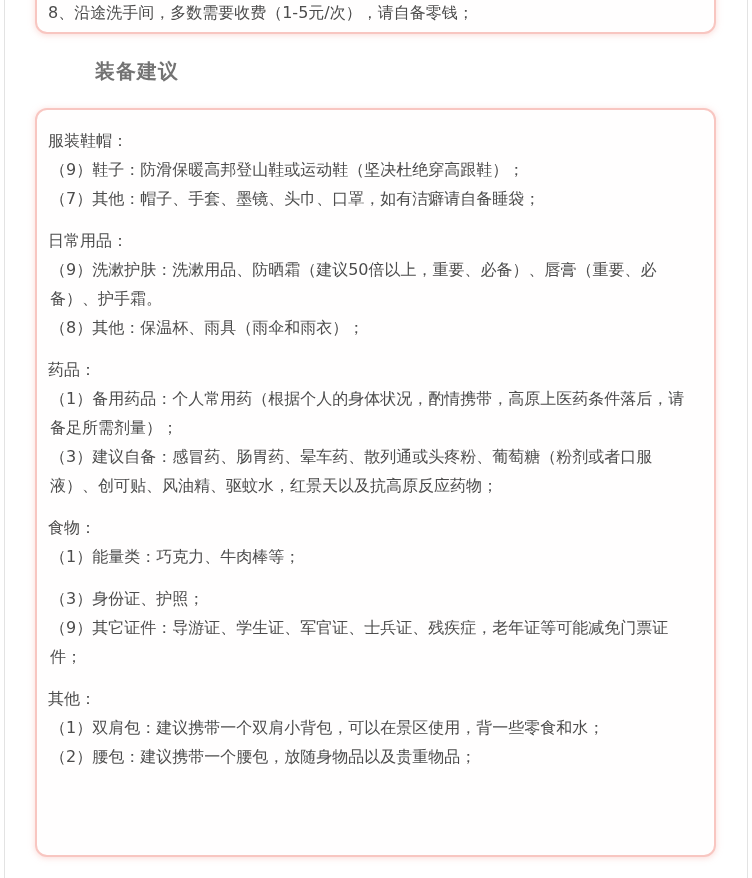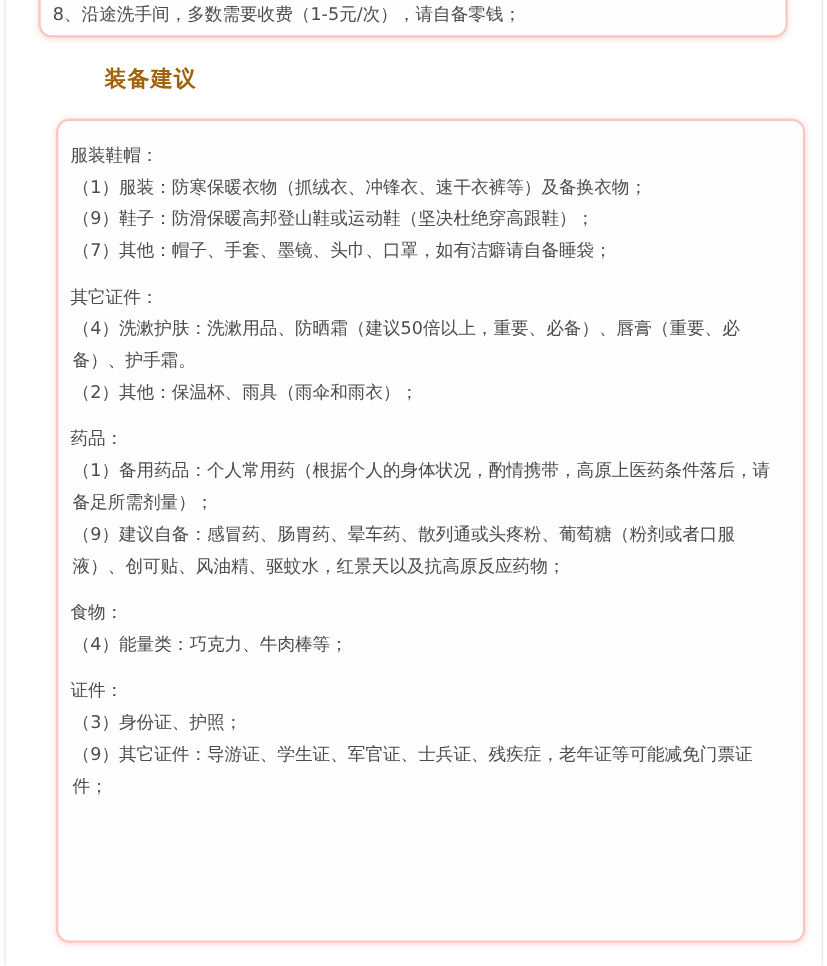--- a/index.html
+++ b/index.html
@@ -30,27 +30,26 @@
   .card-top {
     top: -30px; height: 64px;
     padding: 26px 14px 0 11px;
     overflow: hidden;
   }
   .heading {
     position: absolute; left: 90px; top: 58px;
     margin: 0;
     font-size: 20px; font-weight: bold;
     letter-spacing: 1px;
-    color: #a16207;
+    color: #737373;
   }
   .card-main {
     top: 108px; height: 749px;
     padding: 16px 14px 0 11px;
     overflow: hidden;
-    margin-left: 16px;
   }
   p { margin: 0; font-size: 16px; line-height: 29px; }
   .sec { margin: 0 0 13px 0; }
   .sec:last-child { margin-bottom: 0; }
   .sec .item { padding-left: 2px; }
 </style>
 </head>
 <body>
 
 <div class="page">
@@ -58,43 +57,46 @@
   <div class="card card-top">
     <p>8、沿途洗手间，多数需要收费（1-5元/次），请自备零钱；</p>
   </div>
 
   <h2 class="heading">装备建议</h2>
 
   <div class="card card-main">
 
     <div class="sec">
       <p class="title">服装鞋帽：</p>
-      <p class="item">（1）服装：防寒保暖衣物（抓绒衣、冲锋衣、速干衣裤等）及备换衣物；</p>
       <p class="item">（9）鞋子：防滑保暖高邦登山鞋或运动鞋（坚决杜绝穿高跟鞋）；</p>
       <p class="item">（7）其他：帽子、手套、墨镜、头巾、口罩，如有洁癖请自备睡袋；</p>
     </div>
 
     <div class="sec">
-      <p class="title">其它证件：</p>
-      <p class="item">（4）洗漱护肤：洗漱用品、防晒霜（建议50倍以上，重要、必备）、唇膏（重要、必备）、护手霜。</p>
-      <p class="item">（2）其他：保温杯、雨具（雨伞和雨衣）；</p>
+      <p class="title">日常用品：</p>
+      <p class="item">（9）洗漱护肤：洗漱用品、防晒霜（建议50倍以上，重要、必备）、唇膏（重要、必备）、护手霜。</p>
+      <p class="item">（8）其他：保温杯、雨具（雨伞和雨衣）；</p>
     </div>
 
     <div class="sec">
       <p class="title">药品：</p>
       <p class="item">（1）备用药品：个人常用药（根据个人的身体状况，酌情携带，高原上医药条件落后，请备足所需剂量）；</p>
-      <p class="item">（9）建议自备：感冒药、肠胃药、晕车药、散列通或头疼粉、葡萄糖（粉剂或者口服液）、创可贴、风油精、驱蚊水，红景天以及抗高原反应药物；</p>
+      <p class="item">（3）建议自备：感冒药、肠胃药、晕车药、散列通或头疼粉、葡萄糖（粉剂或者口服液）、创可贴、风油精、驱蚊水，红景天以及抗高原反应药物；</p>
     </div>
 
     <div class="sec">
       <p class="title">食物：</p>
-      <p class="item">（4）能量类：巧克力、牛肉棒等；</p>
+      <p class="item">（1）能量类：巧克力、牛肉棒等；</p>
     </div>
 
     <div class="sec">
-      <p class="title">证件：</p>
       <p class="item">（3）身份证、护照；</p>
       <p class="item">（9）其它证件：导游证、学生证、军官证、士兵证、残疾症，老年证等可能减免门票证件；</p>
     </div>
 
+    <div class="sec">
+      <p class="title">其他：</p>
+      <p class="item">（1）双肩包：建议携带一个双肩小背包，可以在景区使用，背一些零食和水；</p>
+      <p class="item">（2）腰包：建议携带一个腰包，放随身物品以及贵重物品；</p>
+    </div>
 
   </div>
 </div>
 
 </body></html>

